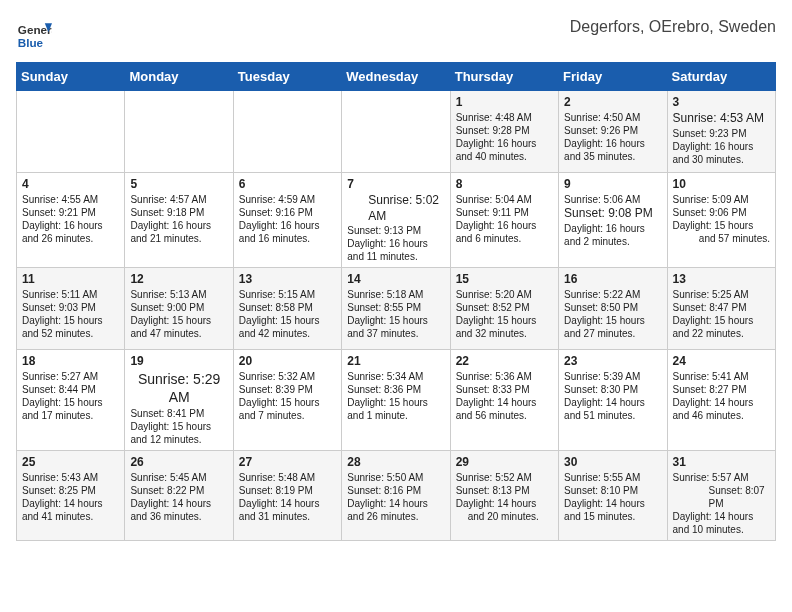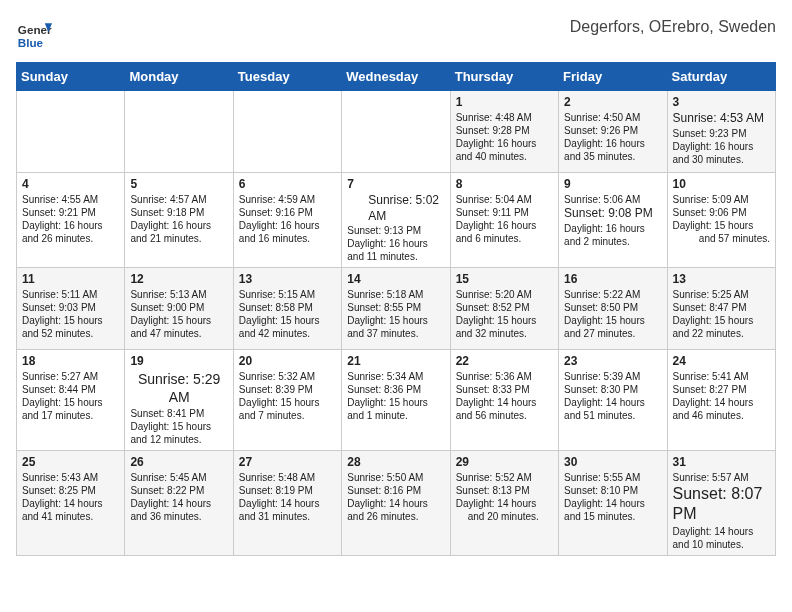--- a/index.html
+++ b/index.html
@@ -326,19 +326,19 @@
         <td>
           <span class="day-num">30</span>
           <div style="font-size: 10px; line-height: 1.3;">Sunrise: 5:55 AM</div>
           <div style="font-size: 10px; line-height: 1.3;">Sunset: 8:10 PM</div>
           <div style="font-size: 10px; line-height: 1.3;">Daylight: 14 hours</div>
           <div style="font-size: 10px; line-height: 1.3;">and 15 minutes.</div>
         </td>
         <td>
           <span class="day-num">31</span>
           <div style="font-size: 10px; line-height: 1.3;">Sunrise: 5:57 AM</div>
-          <div style="font-size: 16px; line-height: 1.3;">Sunset: 8:07 PM</div>
+          <div style="font-size: 10px; line-height: 1.3; margin-left: 36px;">Sunset: 8:07 PM</div>
           <div style="font-size: 10px; line-height: 1.3;">Daylight: 14 hours</div>
           <div style="font-size: 10px; line-height: 1.3;">and 10 minutes.</div>
         </td>
       </tr>
     </tbody>
 </table>
 
 </body></html>

